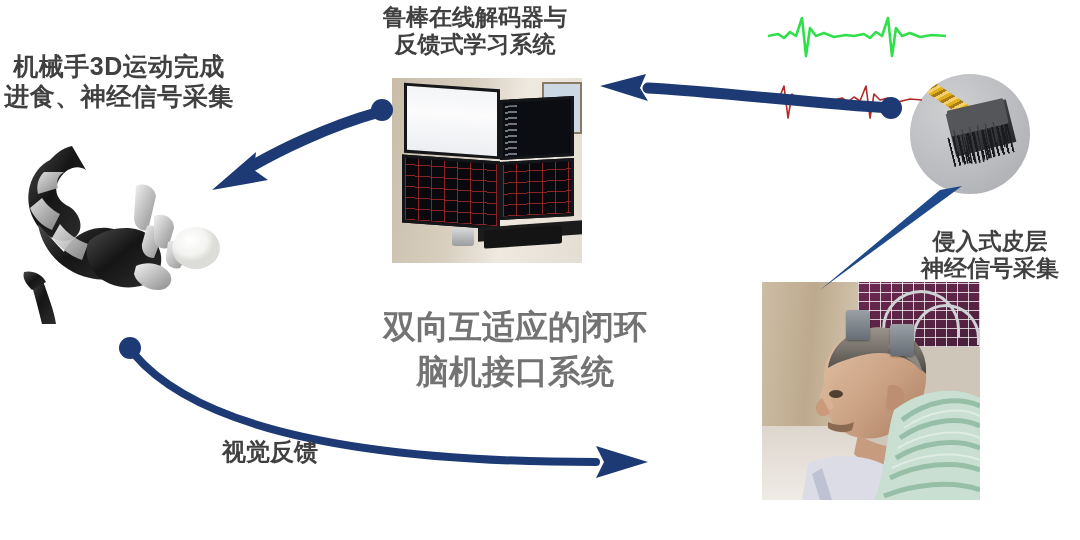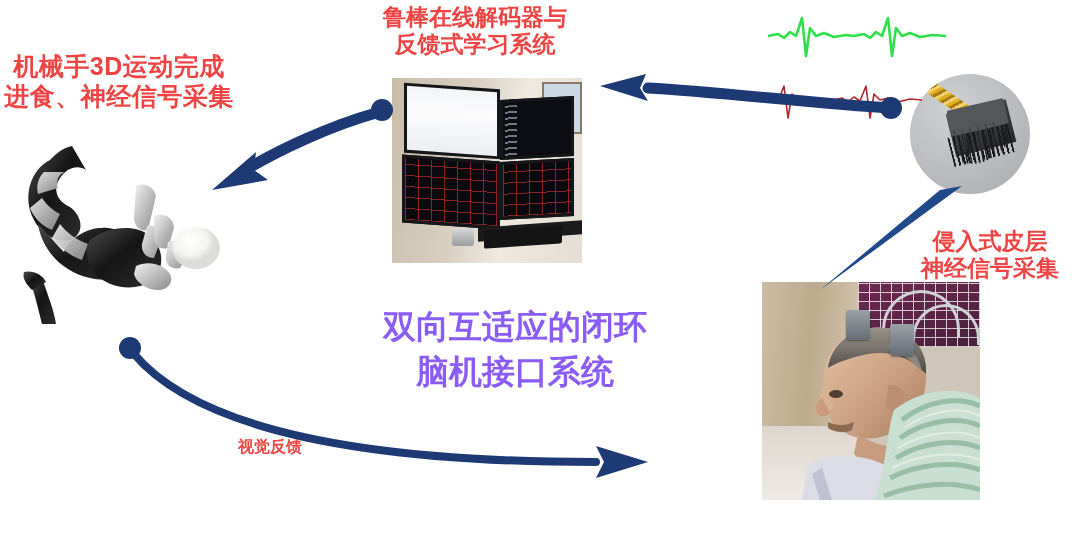--- a/index.html
+++ b/index.html
@@ -1,29 +1,29 @@
 <!DOCTYPE html>
 <html><head>
 <meta charset="utf-8">
 <style>
   html,body{margin:0;padding:0;background:#ffffff;}
   body{width:1080px;height:540px;overflow:hidden;
        font-family:"Liberation Sans","DejaVu Sans",sans-serif;}
   #stage{position:relative;width:1080px;height:540px;background:#ffffff;}
 
   .lbl{position:absolute;font-weight:bold;line-height:1.18;text-align:center;white-space:pre-line;}
-  .lbl.black{color:#ef4444;}
-  .lbl.blue{color:#8b5cf6;}
+  .lbl.black{color:#404040;}
+  .lbl.blue{color:#737373;}
 
   #label-hand{left:4px;top:52px;width:230px;font-size:25px;letter-spacing:0.5px;}
   #label-decoder{left:340px;top:4px;width:270px;font-size:23px;}
   #label-electrode{left:900px;top:12px;width:180px;font-size:23px;}
   #label-acquisition{left:900px;top:228px;width:180px;font-size:23px;}
   #label-system{left:355px;top:305px;width:320px;font-size:33px;line-height:1.35;}
-  #label-feedback{left:195px;top:438px;width:150px;font-size:16px;}
+  #label-feedback{left:195px;top:438px;width:150px;font-size:24px;}
   #label-volunteer{left:740px;top:506px;width:290px;font-size:21px;}
 
   
   .photo{position:absolute;overflow:hidden;}
 
   
   #photo-hand{left:8px;top:120px;width:215px;height:220px;}
 
   
   #photo-monitors{left:392px;top:78px;width:190px;height:185px;background:#b9ad9c;}

